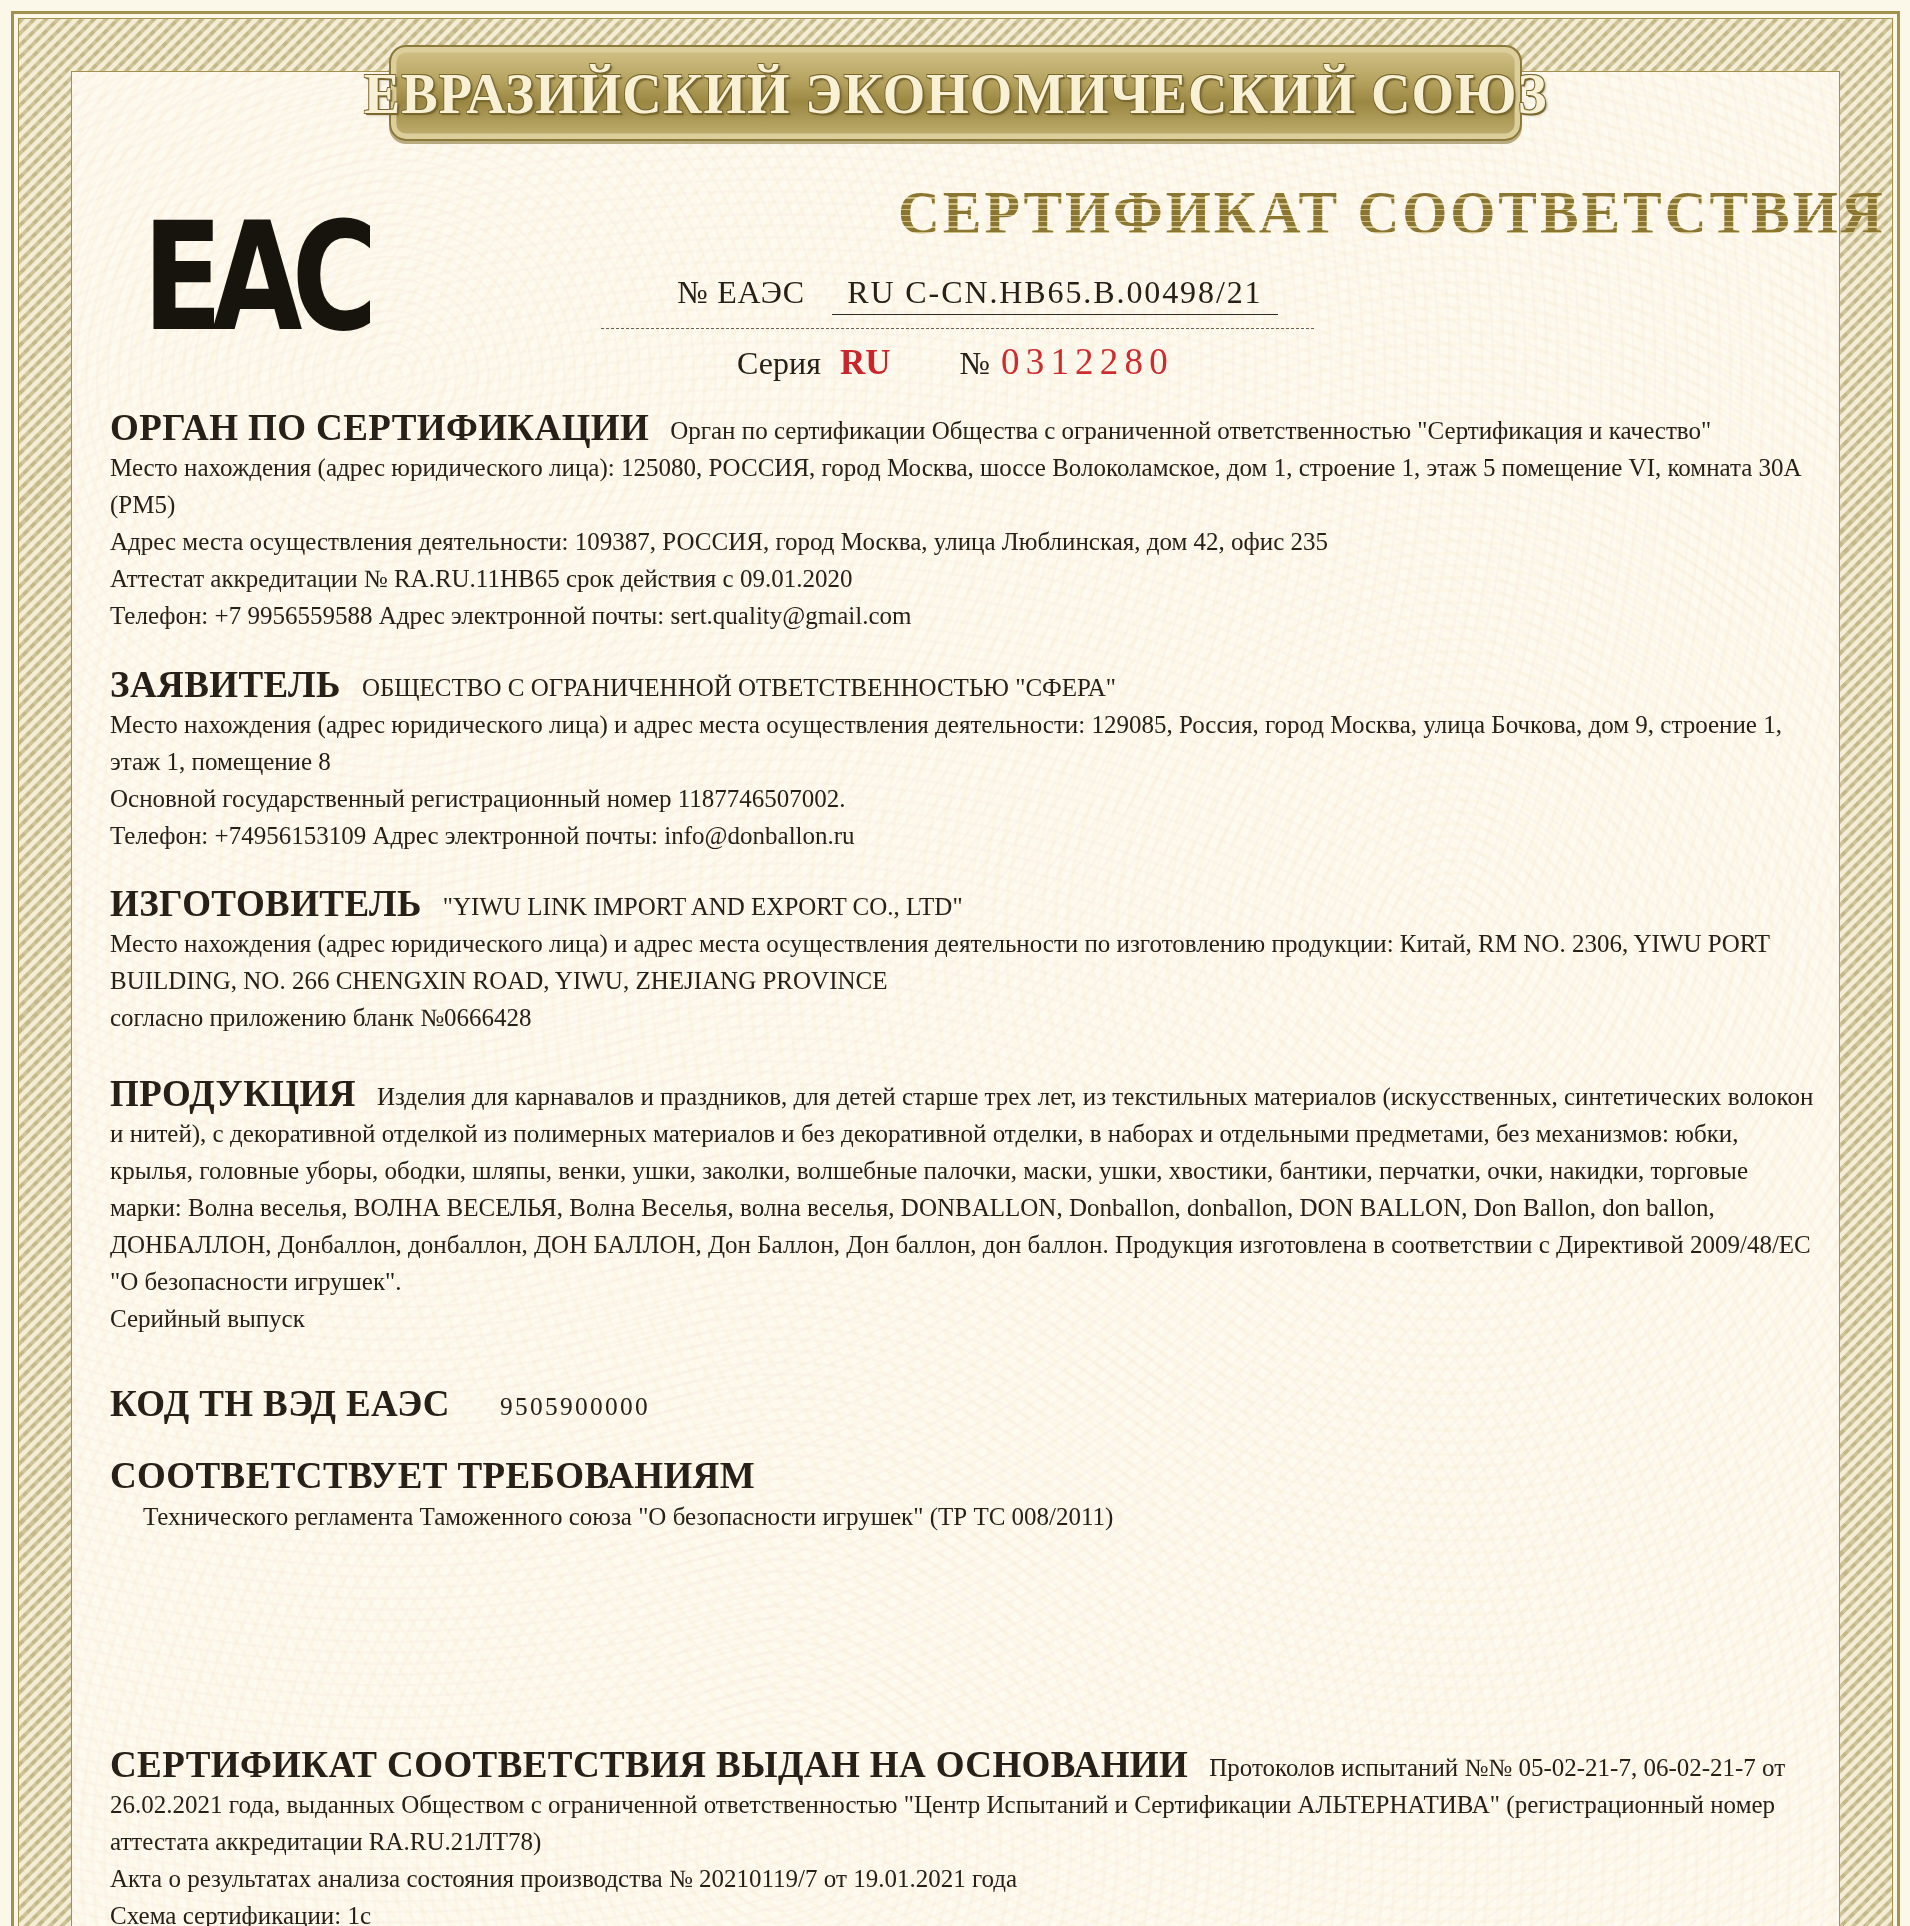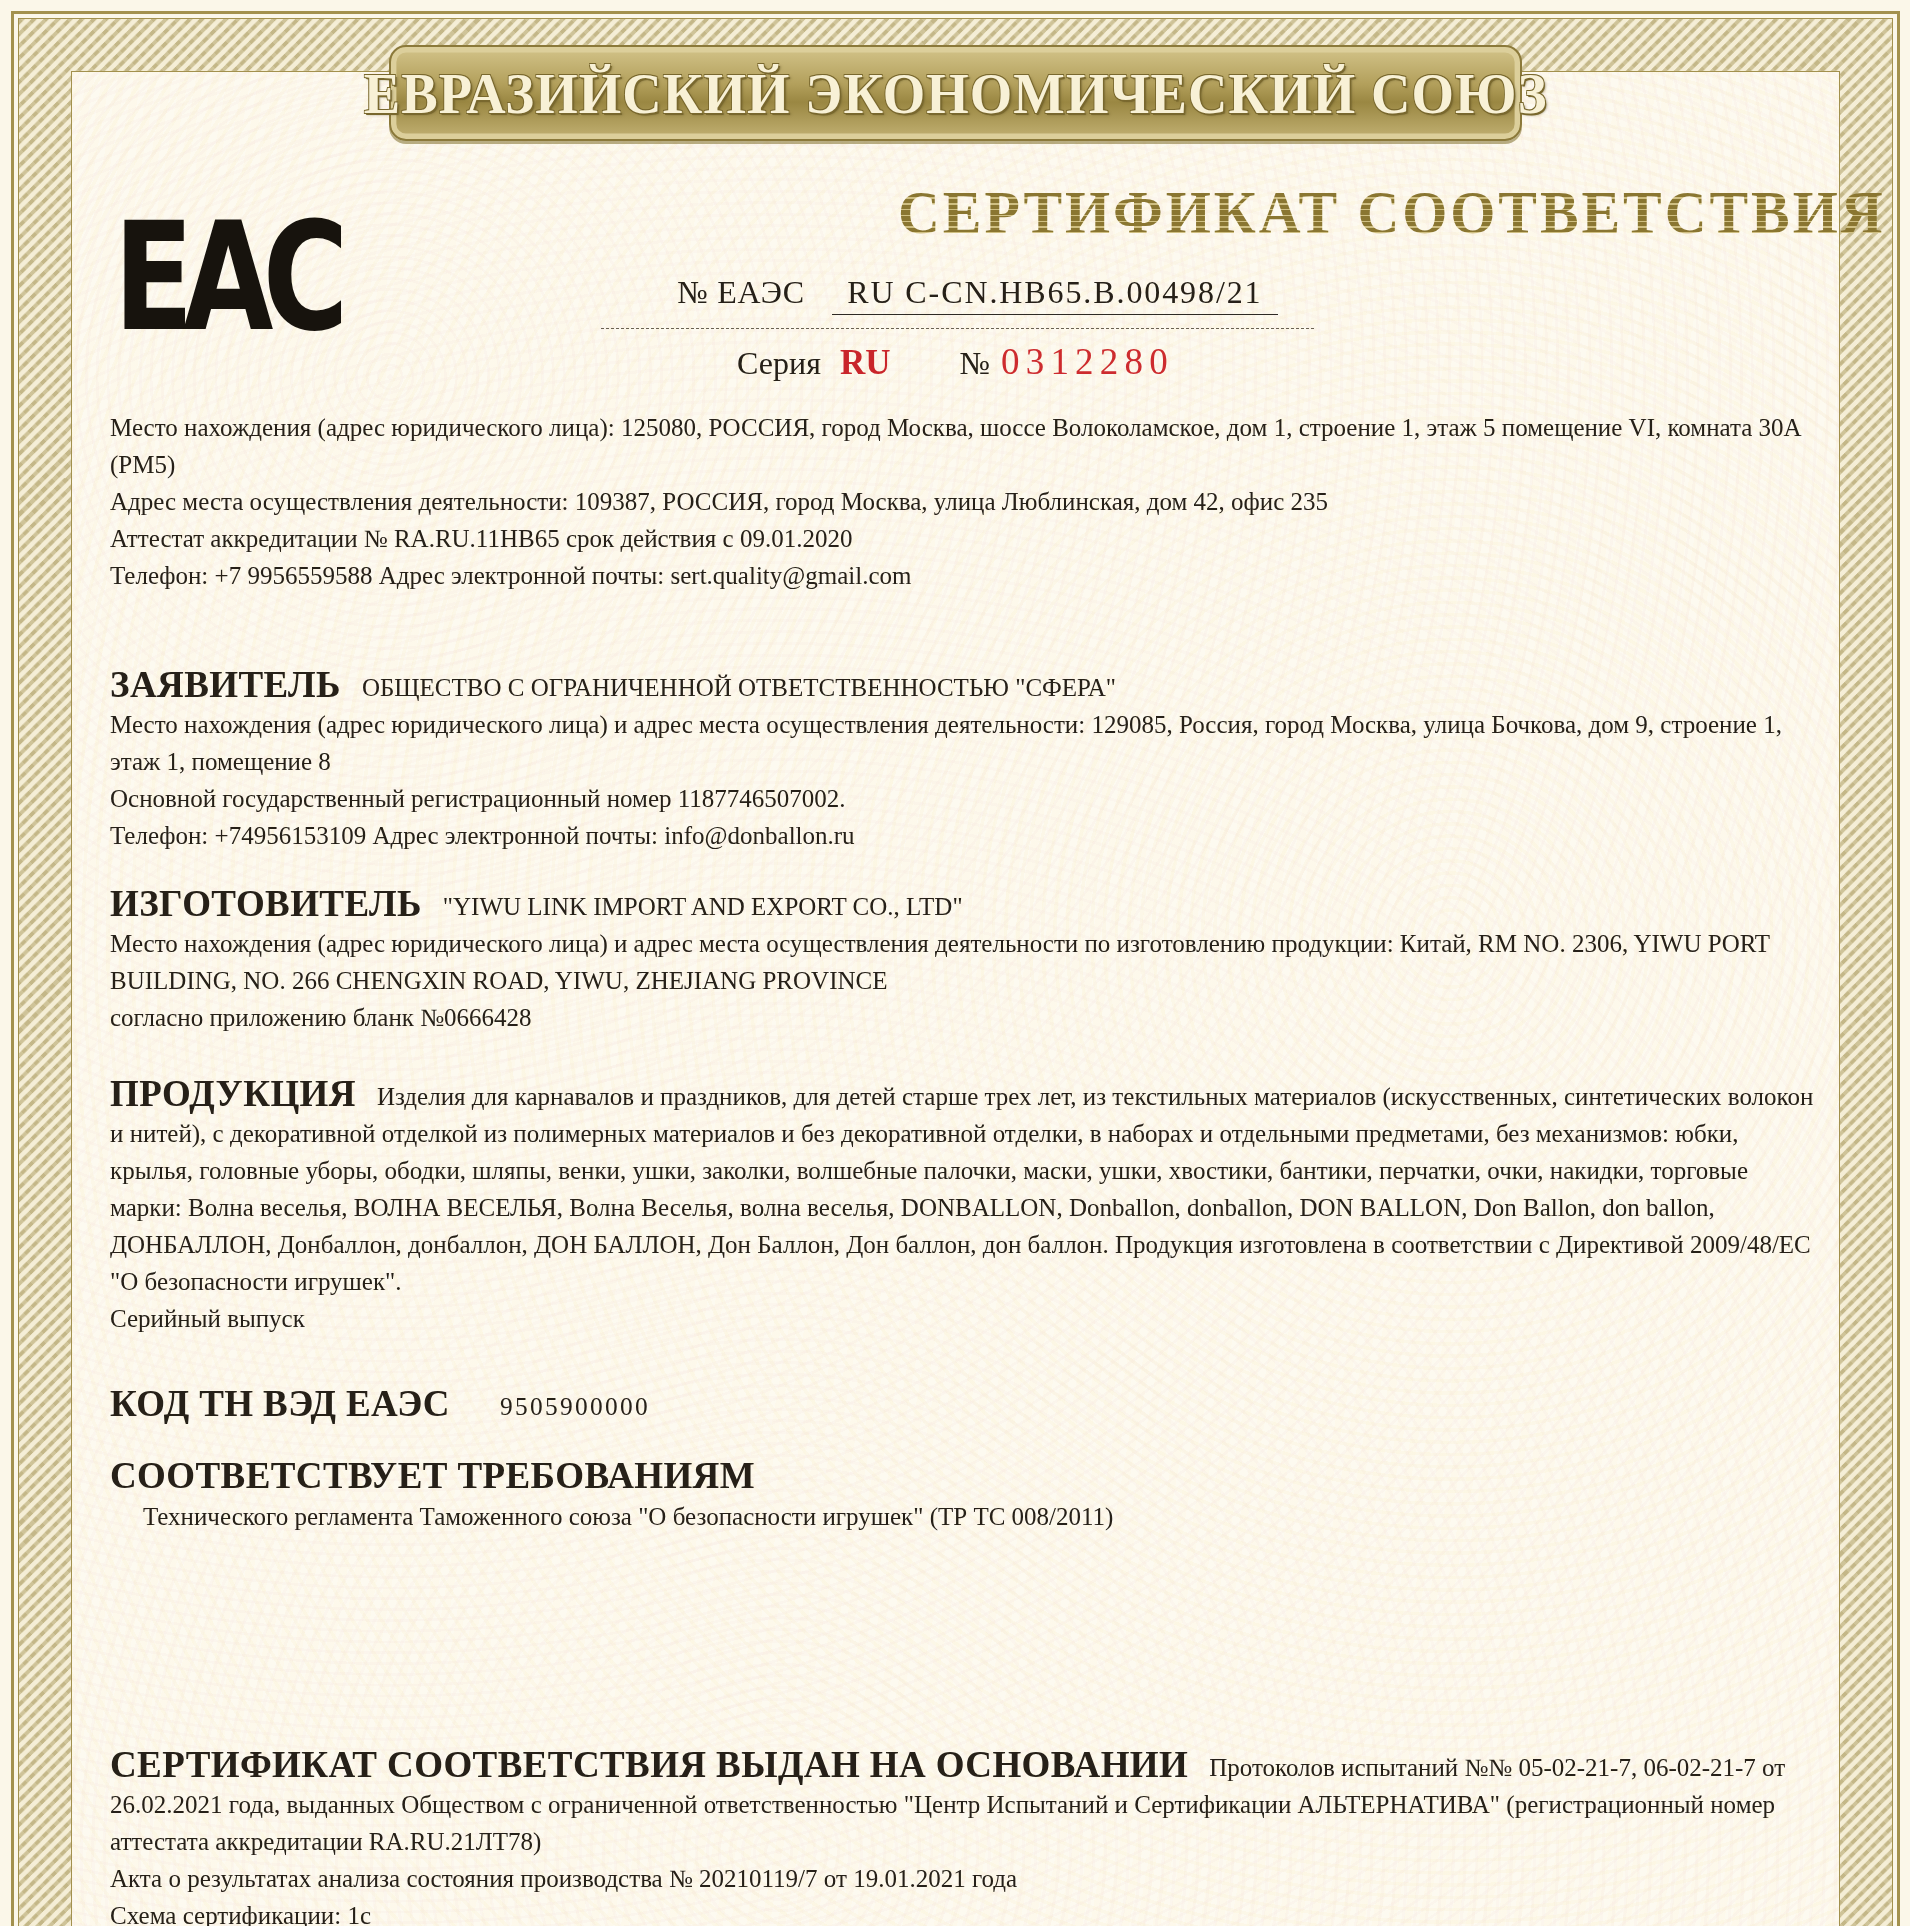--- a/index.html
+++ b/index.html
@@ -20,21 +20,21 @@
         repeating-linear-gradient(100deg, rgba(244,206,110,.07) 0 7.7px, transparent 7.7px 15.4px);}
   
   .banner{position:absolute;left:389px;top:45px;width:1129px;height:92px;border-radius:17px;
       background:linear-gradient(#d3c48a,#b3a05c 40%,#9a8742 60%,#c2b173);
       border:2.3px solid #8b793a;box-shadow:inset 0 0 0 5.4px #dccf9b, 0 3.1px 0 rgba(139,121,58,.6);
       display:flex;align-items:center;justify-content:center;}
   .banner-text{font-weight:bold;font-size:58px;letter-spacing:1.2px;white-space:nowrap;color:#f8f1d6;
       transform:scaleX(.94);
       text-shadow:1.5px 1.5px 0 #79682e,-0.8px -0.8px 0 #79682e,0.8px -0.8px 0 #79682e,-0.8px 0.8px 0 #79682e,2.3px 2.3px 2.3px rgba(90,78,34,.5);}
   
-  .eac{position:absolute;left:162px;top:190px;width:185px;height:173px;display:flex;align-items:center;justify-content:flex-end;}
+  .eac{position:absolute;left:162px;top:190px;width:185px;height:173px;display:flex;align-items:center;justify-content:center;}
   .eac-text{font-family:"DejaVu Sans","Liberation Sans",sans-serif;font-weight:bold;font-size:127px;
       letter-spacing:-11.6px;transform:scale(.92,1.18);color:#17130d;}
   
   .title-wrap{position:absolute;left:0;right:0;top:178px;text-align:right;}
   .title{display:inline-block;font-weight:bold;font-size:61px;letter-spacing:3.1px;white-space:nowrap;
       background:repeating-linear-gradient(0deg,#8a7631 0 2.7px,#cfbf82 2.7px 4.2px,#8a7631 4.2px 5.8px);
       -webkit-background-clip:text;background-clip:text;color:transparent;
       transform:scaleX(.95);}
   .cert-line{position:absolute;left:0;right:0;top:274px;text-align:center;font-size:32px;letter-spacing:0.8px;}
   .cert-line .lbl{margin-right:27px;margin-left:44px;}
@@ -76,20 +76,21 @@
   <div class="cert-line">
     <span class="lbl">№ ЕАЭС</span><span class="val">RU С-CN.НВ65.В.00498/21</span>
   </div>
   <div class="microline"></div>
 
   <div class="series-line">
     <span>Серия</span><span class="ru">RU</span><span>№</span><span class="num">0312280</span>
   </div>
 
   <div class="section" style="top:409px">
+    <p class="lead"><span class="h">ОРГАН ПО СЕРТИФИКАЦИИ</span><span>Орган по сертификации Общества с ограниченной ответственностью "Сертификация и качество"</span></p>
     <p>Место нахождения (адрес юридического лица): 125080, РОССИЯ, город Москва, шоссе Волоколамское, дом 1, строение 1, этаж 5 помещение VI, комната 30А (РМ5)</p>
     <p>Адрес места осуществления деятельности: 109387, РОССИЯ, город Москва, улица Люблинская, дом 42, офис 235</p>
     <p>Аттестат аккредитации № RA.RU.11НВ65 срок действия с 09.01.2020</p>
     <p>Телефон: +7 9956559588 Адрес электронной почты: sert.quality@gmail.com</p>
   </div>
 
   <div class="section" style="top:666px">
     <p class="lead"><span class="h">ЗАЯВИТЕЛЬ</span><span>ОБЩЕСТВО С ОГРАНИЧЕННОЙ ОТВЕТСТВЕННОСТЬЮ "СФЕРА"</span></p>
     <p>Место нахождения (адрес юридического лица) и адрес места осуществления деятельности: 129085, Россия, город Москва, улица Бочкова, дом 9, строение 1, этаж 1, помещение 8</p>
     <p>Основной государственный регистрационный номер 1187746507002.</p>

